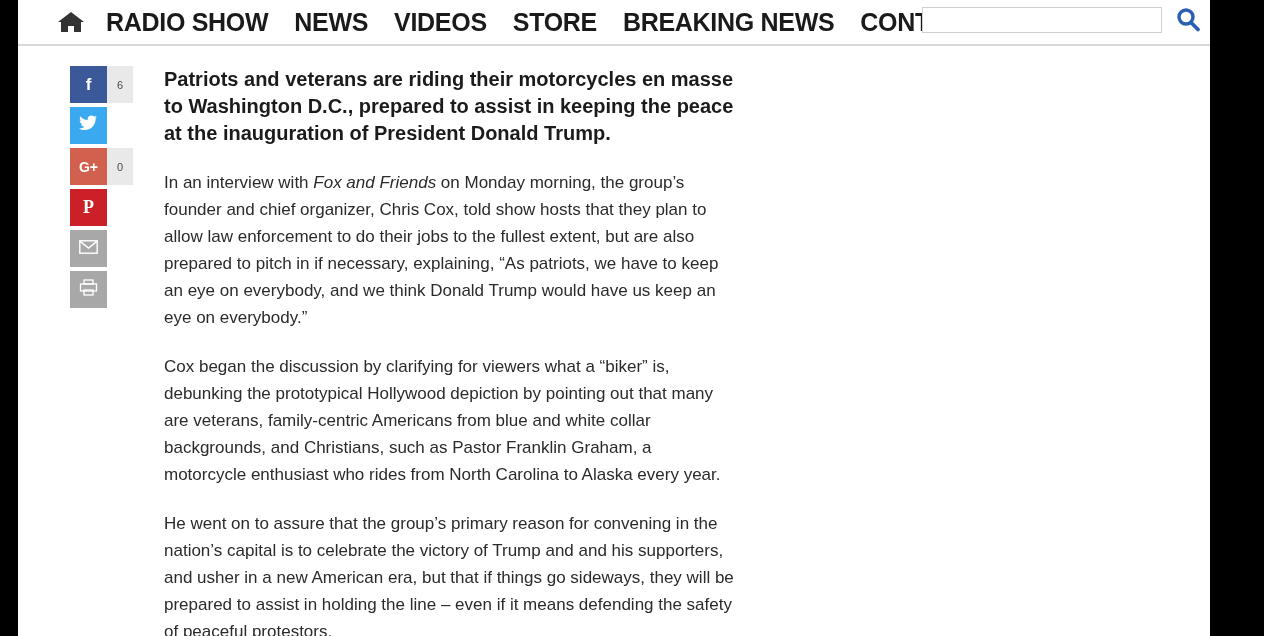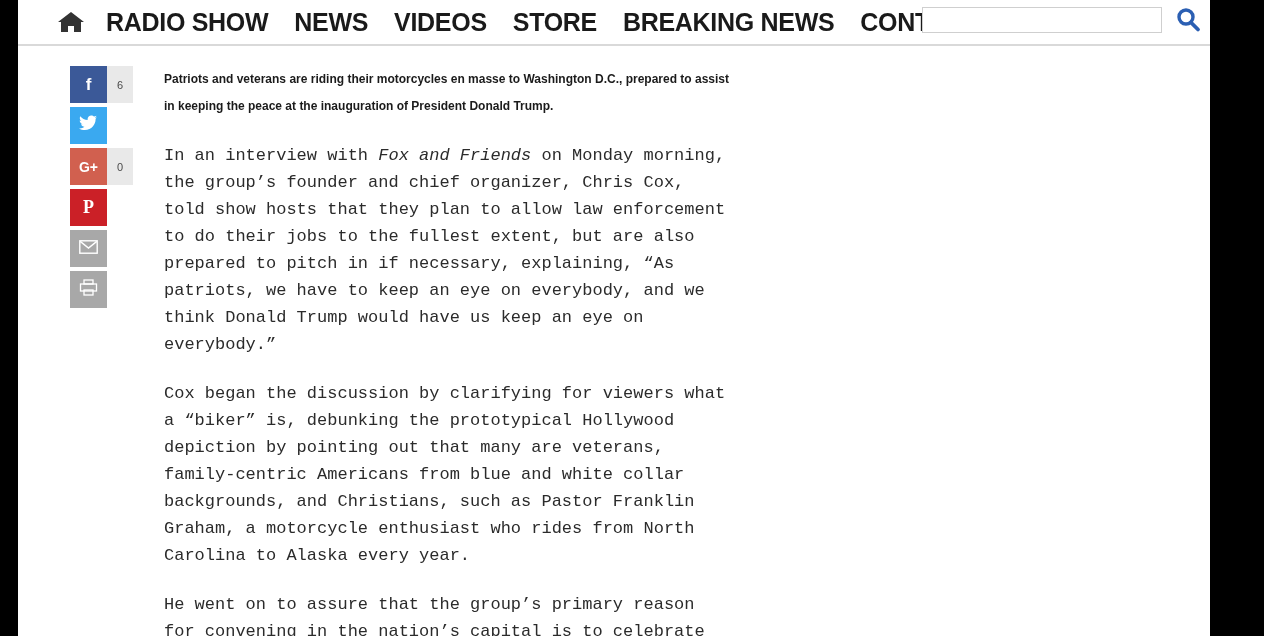--- a/index.html
+++ b/index.html
@@ -137,28 +137,28 @@
 
   
   .article {
     position: absolute;
     left: 146px;
     top: 66px;
     width: 570px;
   }
   .lede {
     font-family: "Liberation Sans", sans-serif;
-    font-size: 12px;
+    font-size: 20px;
     font-weight: 700;
     color: #1b1b1b;
     line-height: 27px;
     margin: 0 0 22px 0;
   }
   .para {
-    font-family: Liberation Mono, monospace;
+    font-family: Liberation Sans, sans-serif;
     font-size: 17px;
     font-weight: 400;
     color: #2b2b2b;
     line-height: 27px;
     margin: 0 0 22px 0;
   }
   .para em { font-style: italic; }
 </style>
 </head>
 <body>

